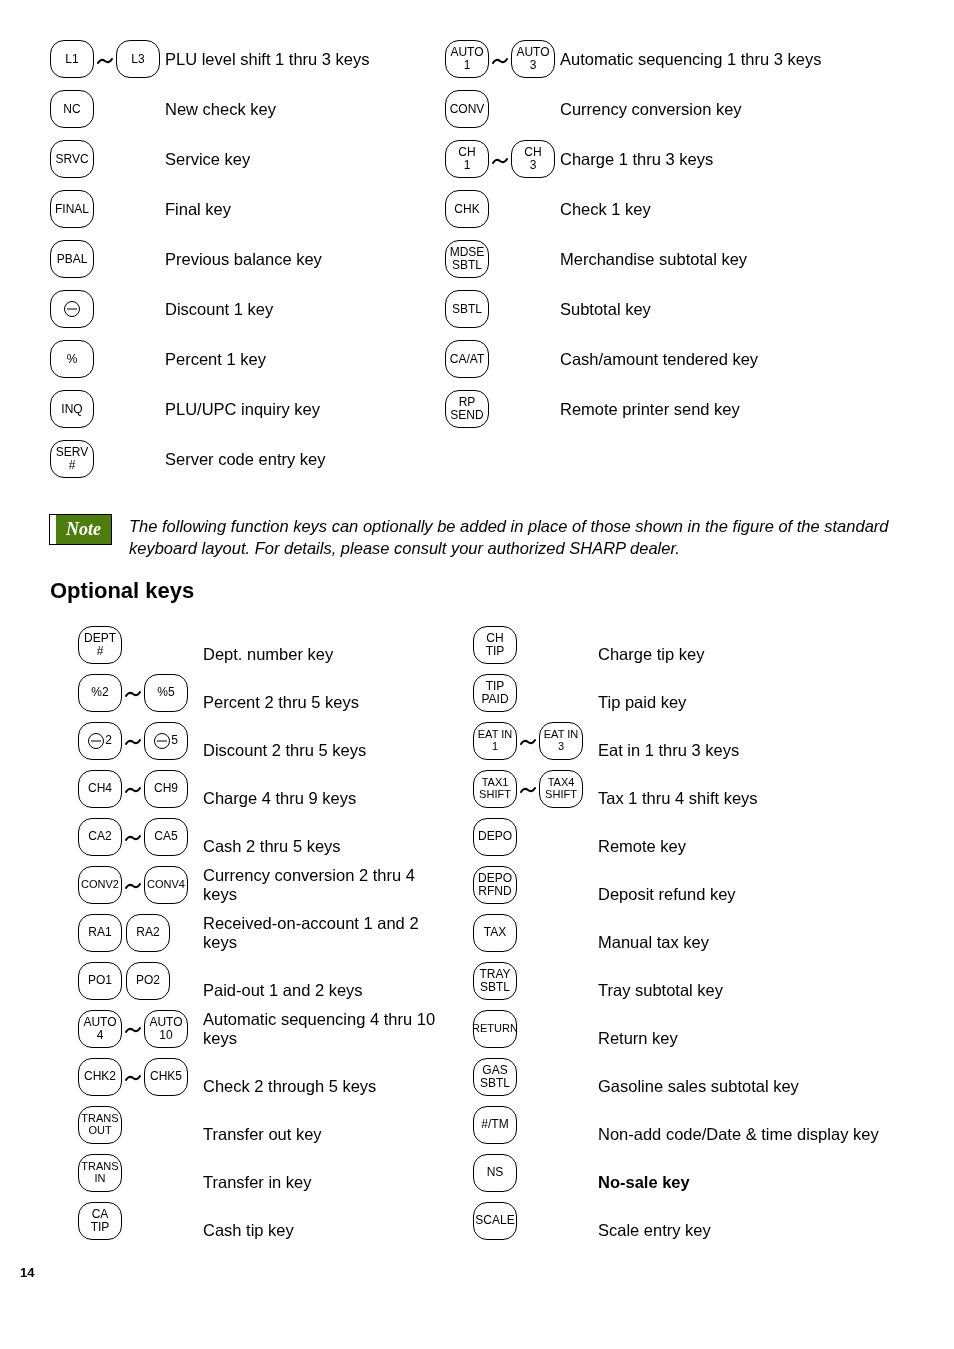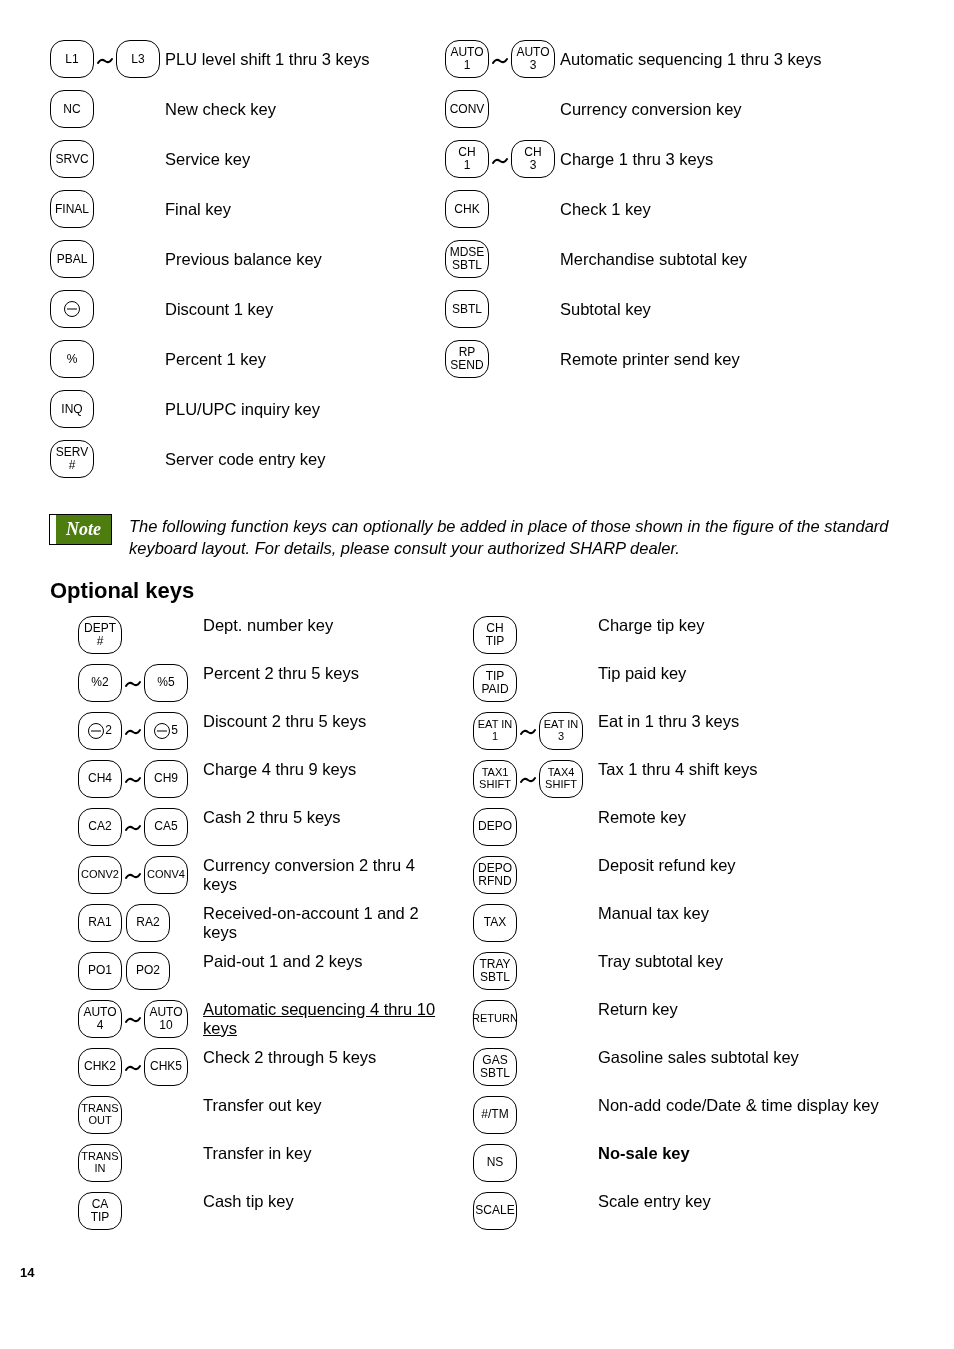--- a/index.html
+++ b/index.html
@@ -90,21 +90,21 @@
     font-size: 22px;
     margin: 18px 0 12px 0;
   }
   .opt-grid {
     display: flex;
   }
   .opt-left { width: 395px; }
   .opt-right { width: 440px; }
   .orow {
     display: flex;
-    align-items: flex-start;
+    align-items: flex-end;
     height: 48px;
     padding-left: 28px;
   }
   .okeyslot {
     width: 125px;
     display: flex;
     align-items: center;
     flex-shrink: 0;
   }
   .pagenum {
@@ -274,20 +274,28 @@
         </div>
         <div class="desc">Merchandise subtotal key</div>
       </div>
       <div class="row">
         <div class="keyslot">
           <span class="keycap">
             <span class="l1">SBTL</span>
           </span>
         </div>
         <div class="desc">Subtotal key</div>
+      </div>
+      <div class="row">
+        <div class="keyslot">
+          <span class="keycap">
+            <span class="l1">CA/AT</span>
+          </span>
+        </div>
+        <div class="desc">Cash/amount tendered key</div>
       </div>
       <div class="row">
         <div class="keyslot">
           <span class="keycap">
             <span class="l1">RP</span>
             <span class="l2">SEND</span>
           </span>
         </div>
         <div class="desc">Remote printer send key</div>
       </div>
@@ -419,21 +427,21 @@
             <span class="l2">4</span>
           </span>
           <span class="tilde"><svg width="16" height="10" viewBox="0 0 16 10">
               <path d="M1 7 Q4 2 8 5 Q12 8 15 3" stroke="#000" stroke-width="2" fill="none" stroke-linecap="round"></path>
             </svg></span>
           <span class="keycap">
             <span class="l1">AUTO</span>
             <span class="l2">10</span>
           </span>
         </div>
-        <div class="desc" style="width: 260px; text-decoration: underline;">Automatic sequencing 4 thru 10 keys</div>
+        <div class="desc" style="width: 260px;">Automatic sequencing 4 thru 10 keys</div>
       </div>
       <div class="orow">
         <div class="okeyslot">
           <span class="keycap">
             <span class="l1">CHK2</span>
           </span>
           <span class="tilde"><svg width="16" height="10" viewBox="0 0 16 10">
               <path d="M1 7 Q4 2 8 5 Q12 8 15 3" stroke="#000" stroke-width="2" fill="none" stroke-linecap="round"></path>
             </svg></span>
           <span class="keycap">

